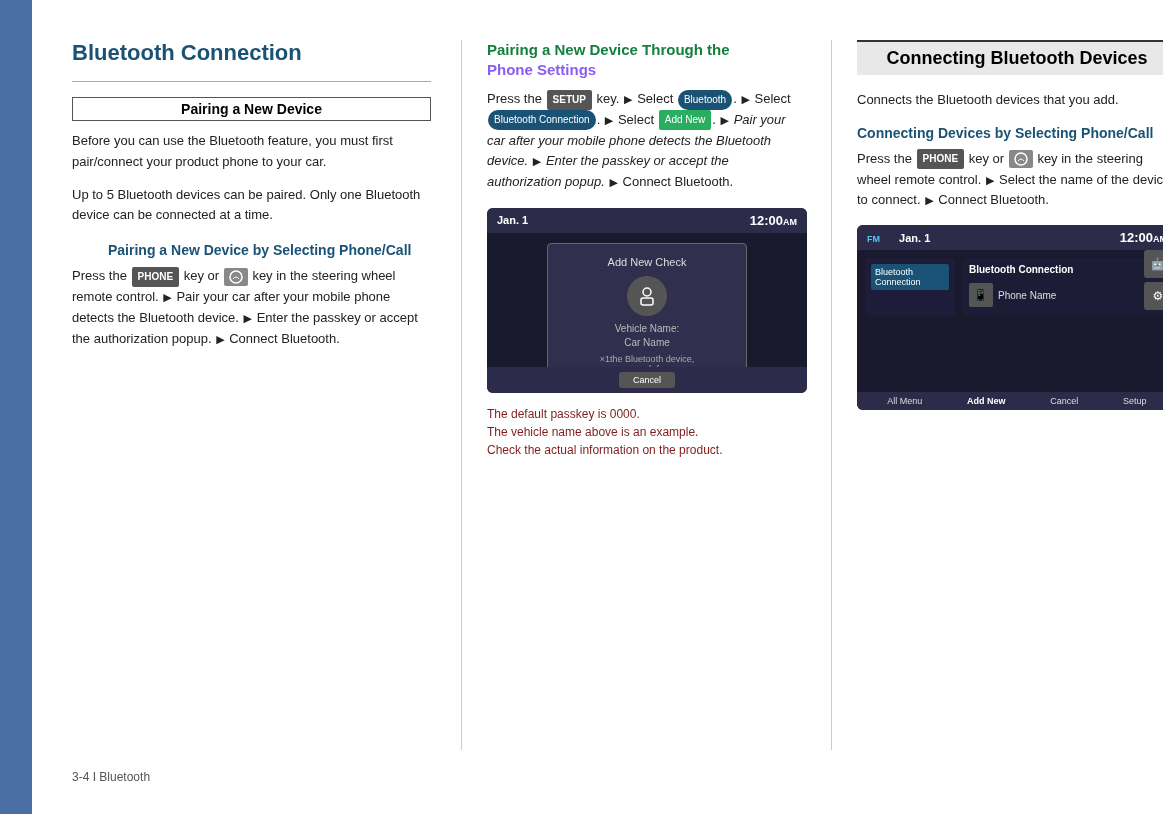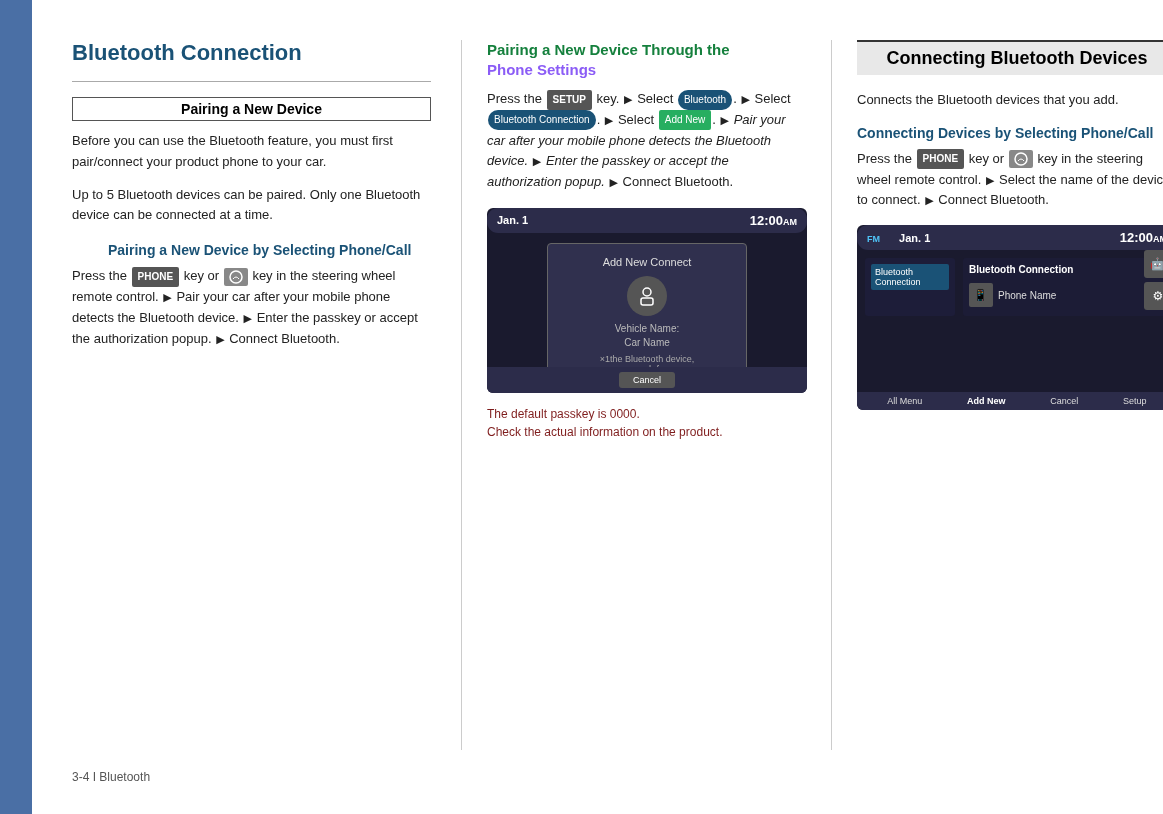--- a/index.html
+++ b/index.html
@@ -150,21 +150,20 @@
       position: relative;
     }
     .screen-header {
       background: #2c2c4a;
       display: flex;
       justify-content: space-between;
       align-items: center;
       padding: 5px 10px;
       color: #fff;
       font-size: 11px;
-      border-radius: 11px;
     }
     .screen-header .date { font-weight: bold; }
     .screen-header .time { font-weight: bold; font-size: 13px; }
     .screen-body {
       padding: 10px;
       color: #fff;
     }
     .screen-modal {
       background: rgba(50,50,80,0.95);
       border: 1px solid #666;
@@ -427,21 +426,21 @@
 
       <div class="screen-mockup">
         <div class="screen-header">
           <span class="date">Jan. 1</span>
           <span class="time">
             <span>12:00</span><span style="font-size:9px;">AM</span>
           </span>
         </div>
         <div class="screen-body">
           <div class="screen-modal">
-            <div class="screen-modal-title">Add New Connect</div>
+            <div class="screen-modal-title">Add New Check</div>
             <div class="screen-modal-icon">
               <svg width="22" height="22" viewBox="0 0 22 22" fill="none">
                 <circle cx="11" cy="7" r="4" stroke="#fff" stroke-width="1.5"></circle>
                 <rect x="5" y="13" width="12" height="7" rx="2" stroke="#fff" stroke-width="1.5"></rect>
               </svg>
             </div>
             <div class="screen-modal-content">
               <div>Vehicle Name:</div>
               <div>Car Name</div>
             </div>
@@ -452,20 +451,21 @@
             </div>
             <div class="screen-page-num">1/5</div>
           </div>
         </div>
         <div class="screen-footer">
           <div class="screen-cancel-btn">Cancel</div>
         </div>
       </div>
 
       <p class="caption-text">The default passkey is 0000.</p>
+      <p class="caption-text">The vehicle name above is an example.</p>
       <p class="caption-text">Check the actual information on the product.</p>
     </div>
 
     <div class="col-right">
       <div class="right-main-title">Connecting Bluetooth Devices</div>
       <p class="right-body-text">Connects the Bluetooth devices that you add.</p>
 
       <div class="right-subsection-title">Connecting Devices by Selecting Phone/Call</div>
       <p class="right-body-text">
         <span>Press the</span>

